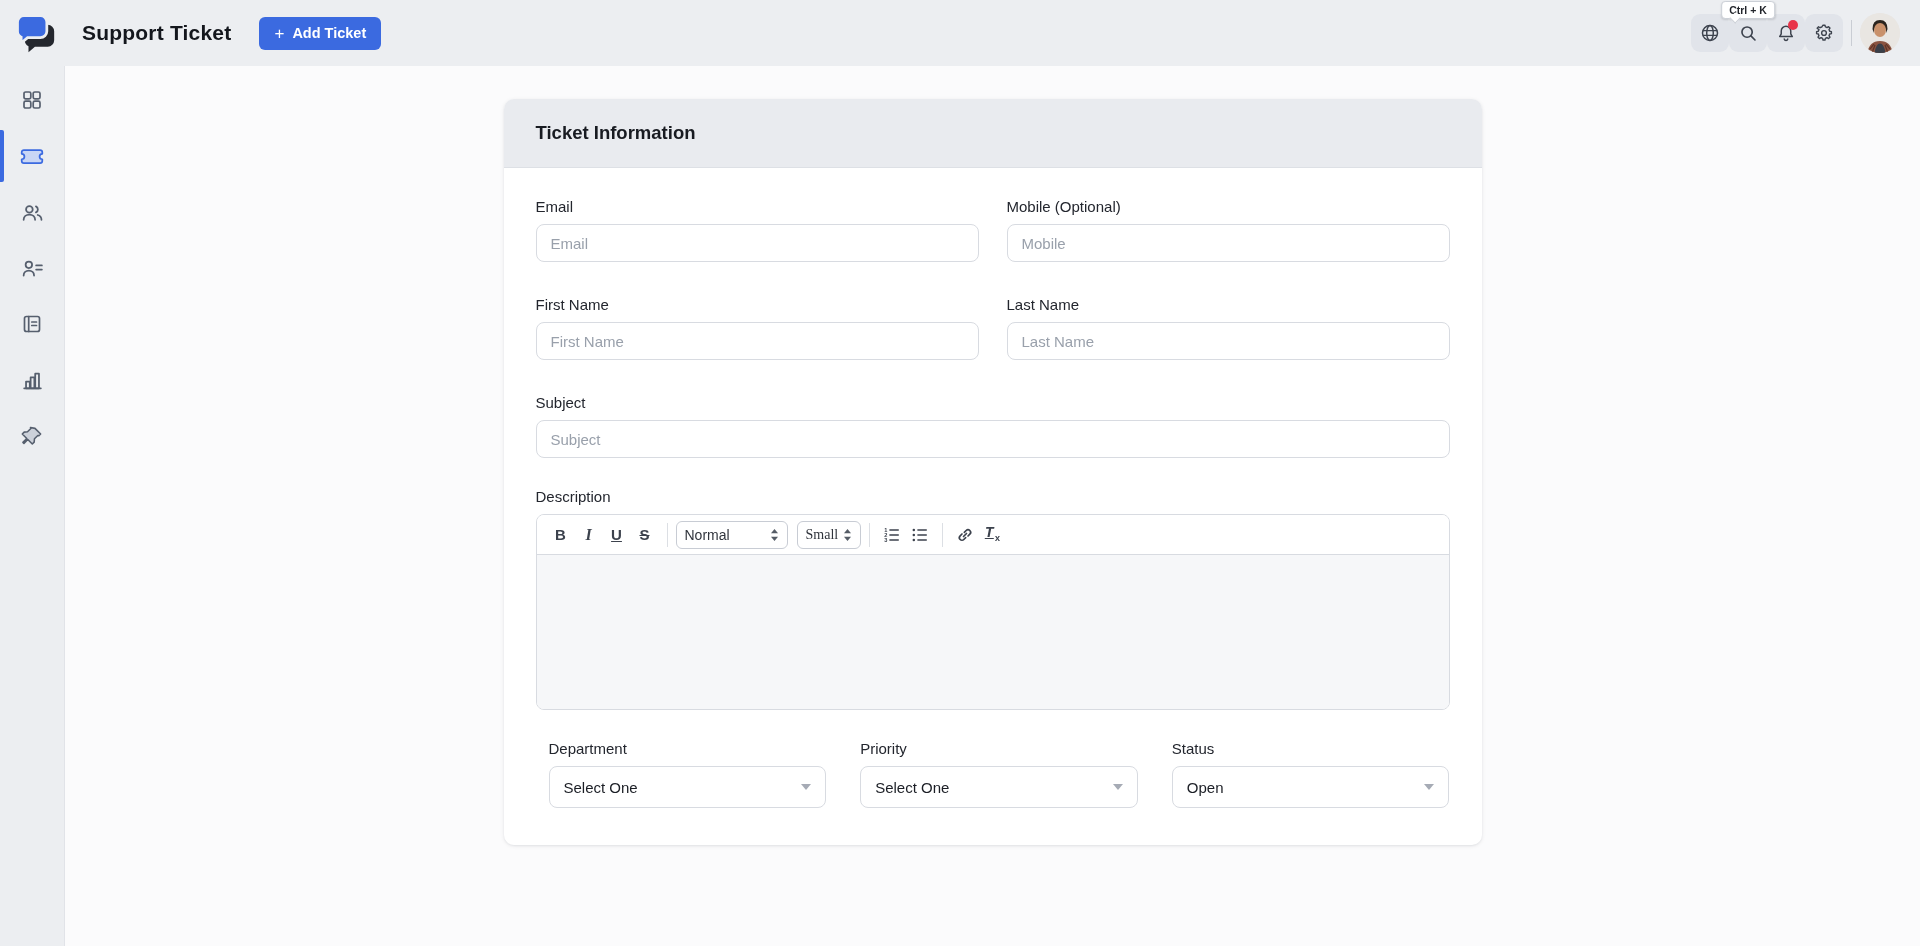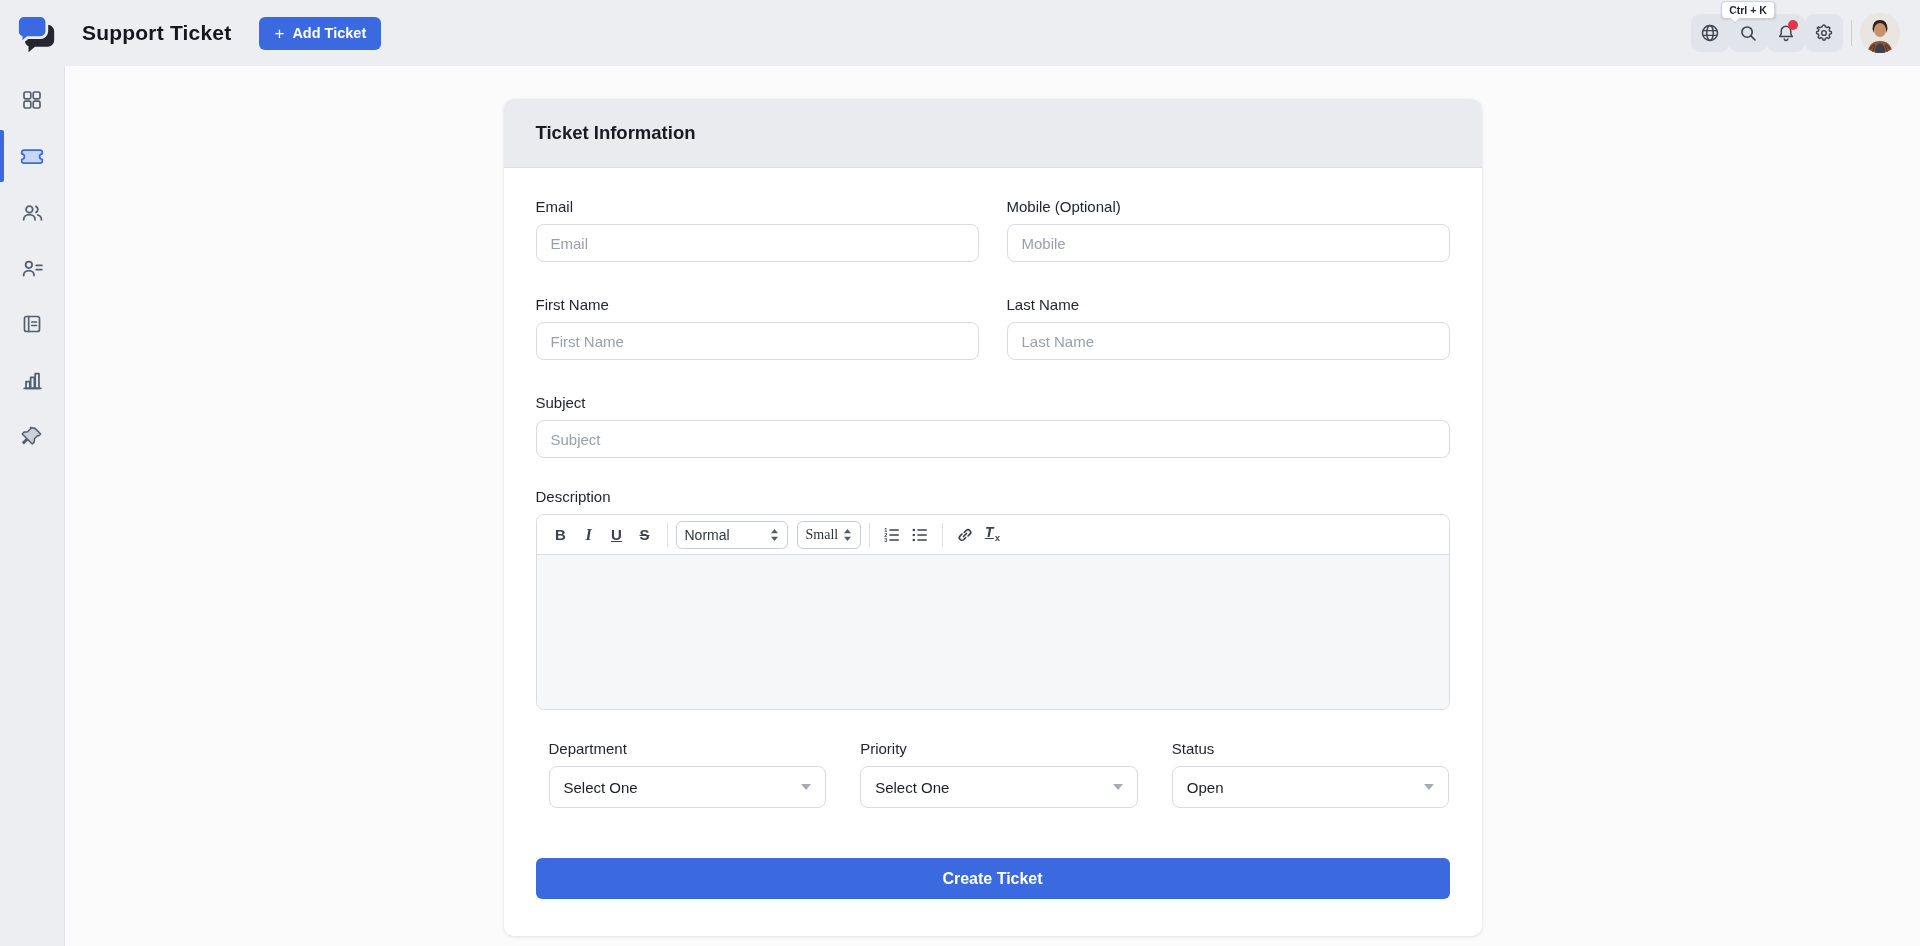--- a/index.html
+++ b/index.html
@@ -439,17 +439,16 @@
             <span>Open</span>
             <span>
               <svg width="10" height="6" viewBox="0 0 10 6" fill="#a6abb5">
                   <path d="M0 0 L10 0 L5 6 Z"></path>
                 </svg>
             </span>
           </div>
         </div>
       </div>
 
-      <button class="submit-btn">Create Ticket</button>
 
     </div>
   </section>
 </main>
 
 </body></html>

